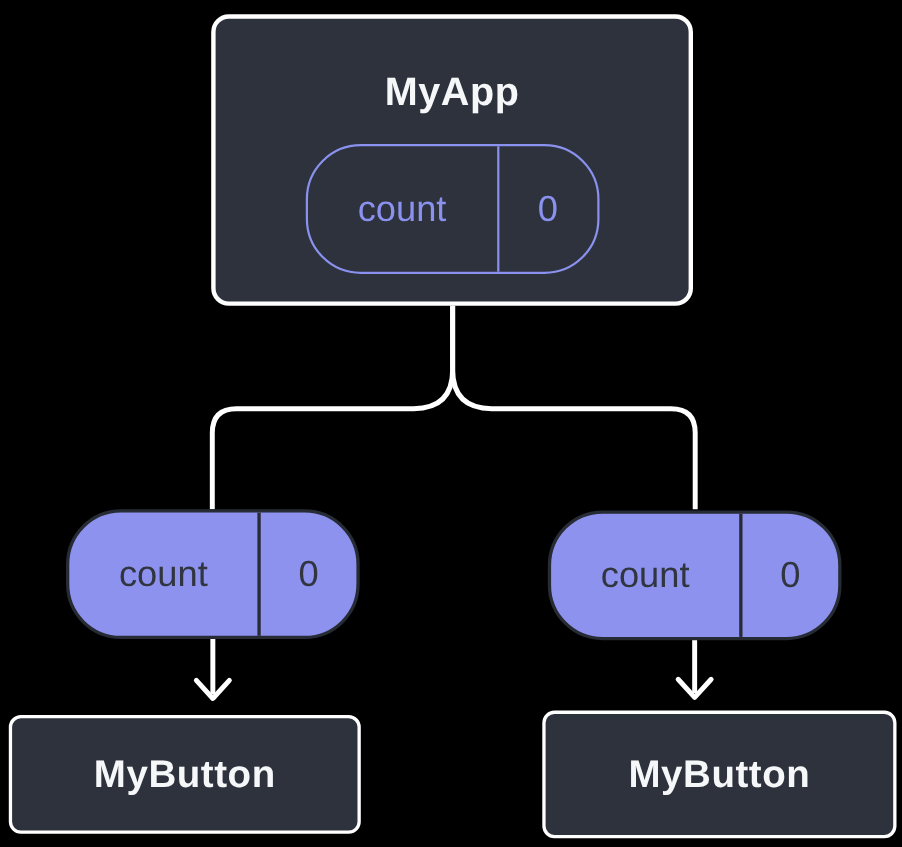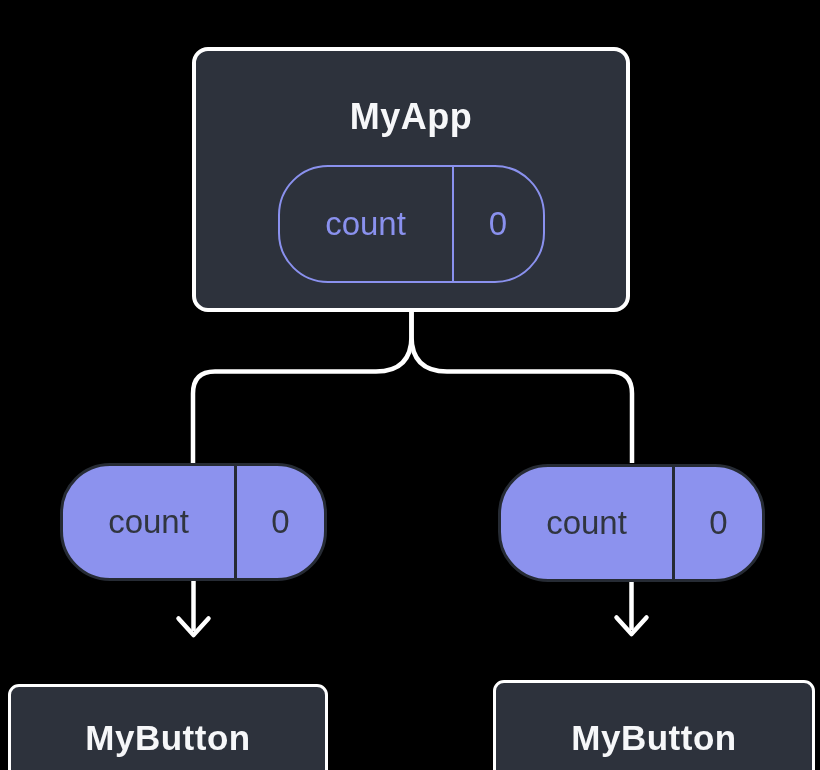--- a/index.html
+++ b/index.html
@@ -35,21 +35,20 @@
   .connectors .chevron {
     stroke-linecap: round;
     stroke-linejoin: round;
   }
 
   .node {
     position: absolute;
     background: var(--node_fill, #2d323c);
     border: 4px solid var(--node_border, #ffffff);
     color: var(--title_text, #f6f7f9);
-    margin-top: 34px;
   }
 
   .node-root {
     left: 192px;
     top: 13px;
     width: 438px;
     height: 265px;
     border-radius: 16px;
     display: flex;
     flex-direction: column;

